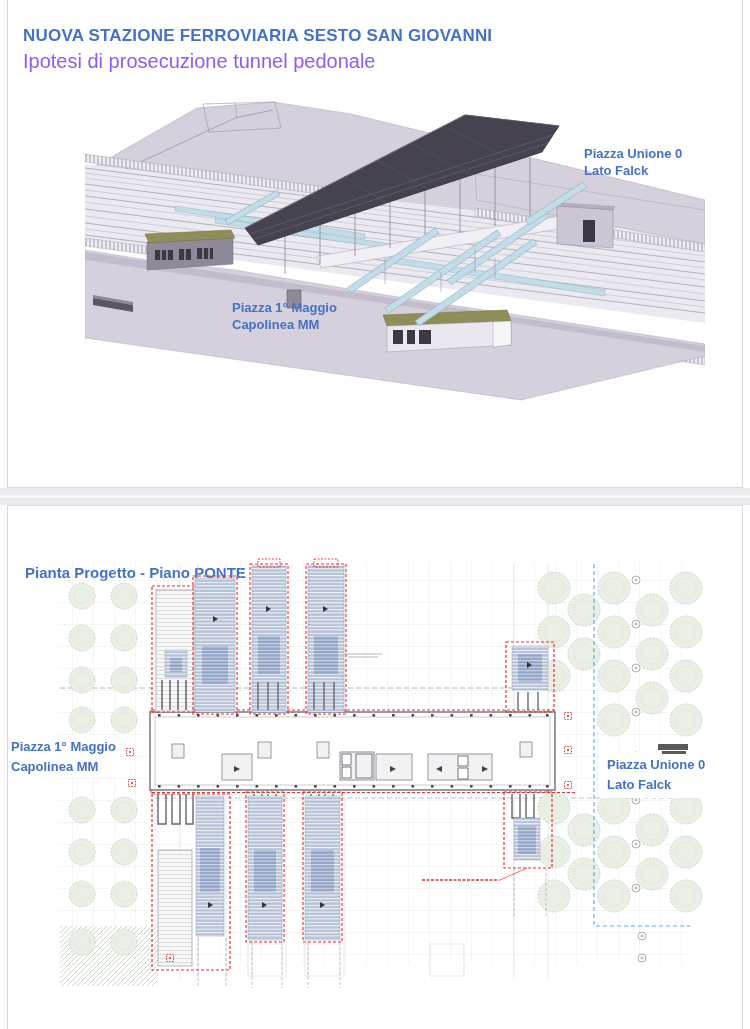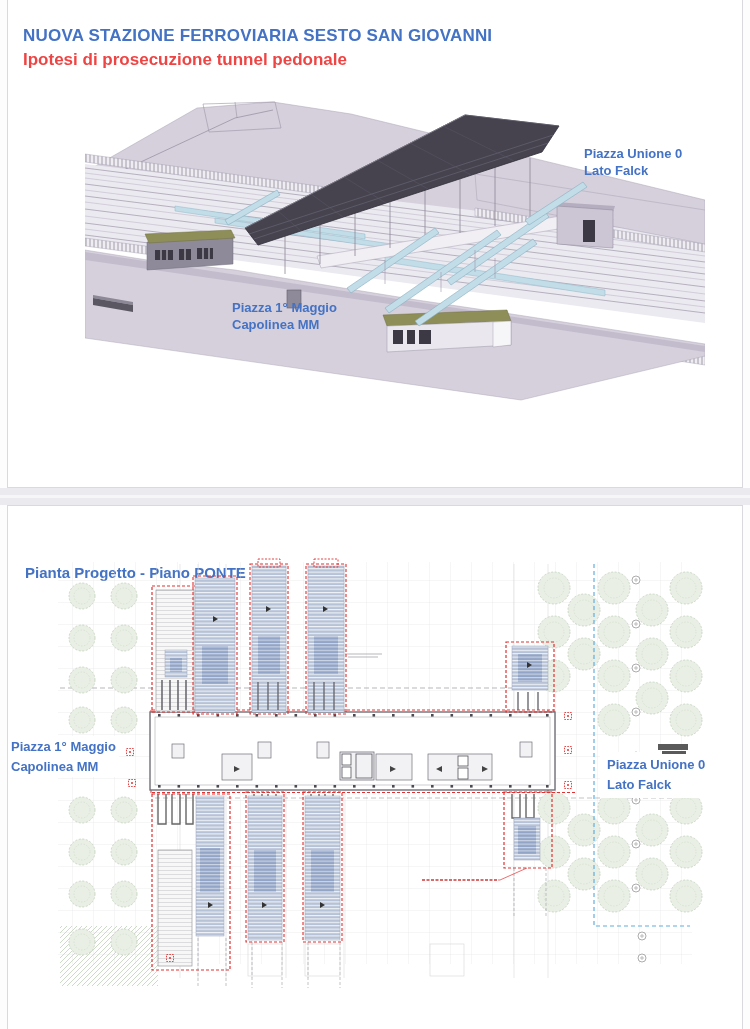--- a/index.html
+++ b/index.html
@@ -6,21 +6,21 @@
   body{width:750px;height:1029px;background:#fdfdfe;overflow:hidden;
        font-family:"Liberation Sans", sans-serif;}
   .page{position:relative;width:750px;height:1029px;}
   .slide{position:absolute;left:7px;width:736px;background:#ffffff;
          border:1px solid #d9d9df;box-sizing:border-box;}
   #slide1{top:-2px;height:490px;}
   #slide2{top:505px;height:526px;}
   .gap{position:absolute;left:0;top:488px;width:750px;height:17px;background:#ebebef;}
   .gap-line{position:absolute;left:0;top:495px;width:750px;height:3px;background:#f6f6f9;}
   .t1{position:absolute;left:15px;top:27px;font-size:17px;font-weight:bold;color:#4472C4;letter-spacing:.2px;white-space:nowrap;}
-  .t2{position:absolute;left:15px;top:51px;font-size:17px;font-weight:bold;color:#ef4444;white-space:nowrap;}
+  .t2{position:absolute;left:15px;top:51px;font-size:20px;font-weight:normal;color:#8b5cf6;white-space:nowrap;}
   .scene-label{position:absolute;font-size:13px;font-weight:bold;color:#4472C4;line-height:1.28;white-space:nowrap;}
   .plan-label{position:absolute;font-size:13px;font-weight:bold;color:#4472C4;line-height:1.5;white-space:nowrap;background:#fff;padding:1px 3px;}
   svg{position:absolute;}
 </style>
 </head>
 <body>
 
 <div class="page">
 
   <div class="slide" id="slide1">

